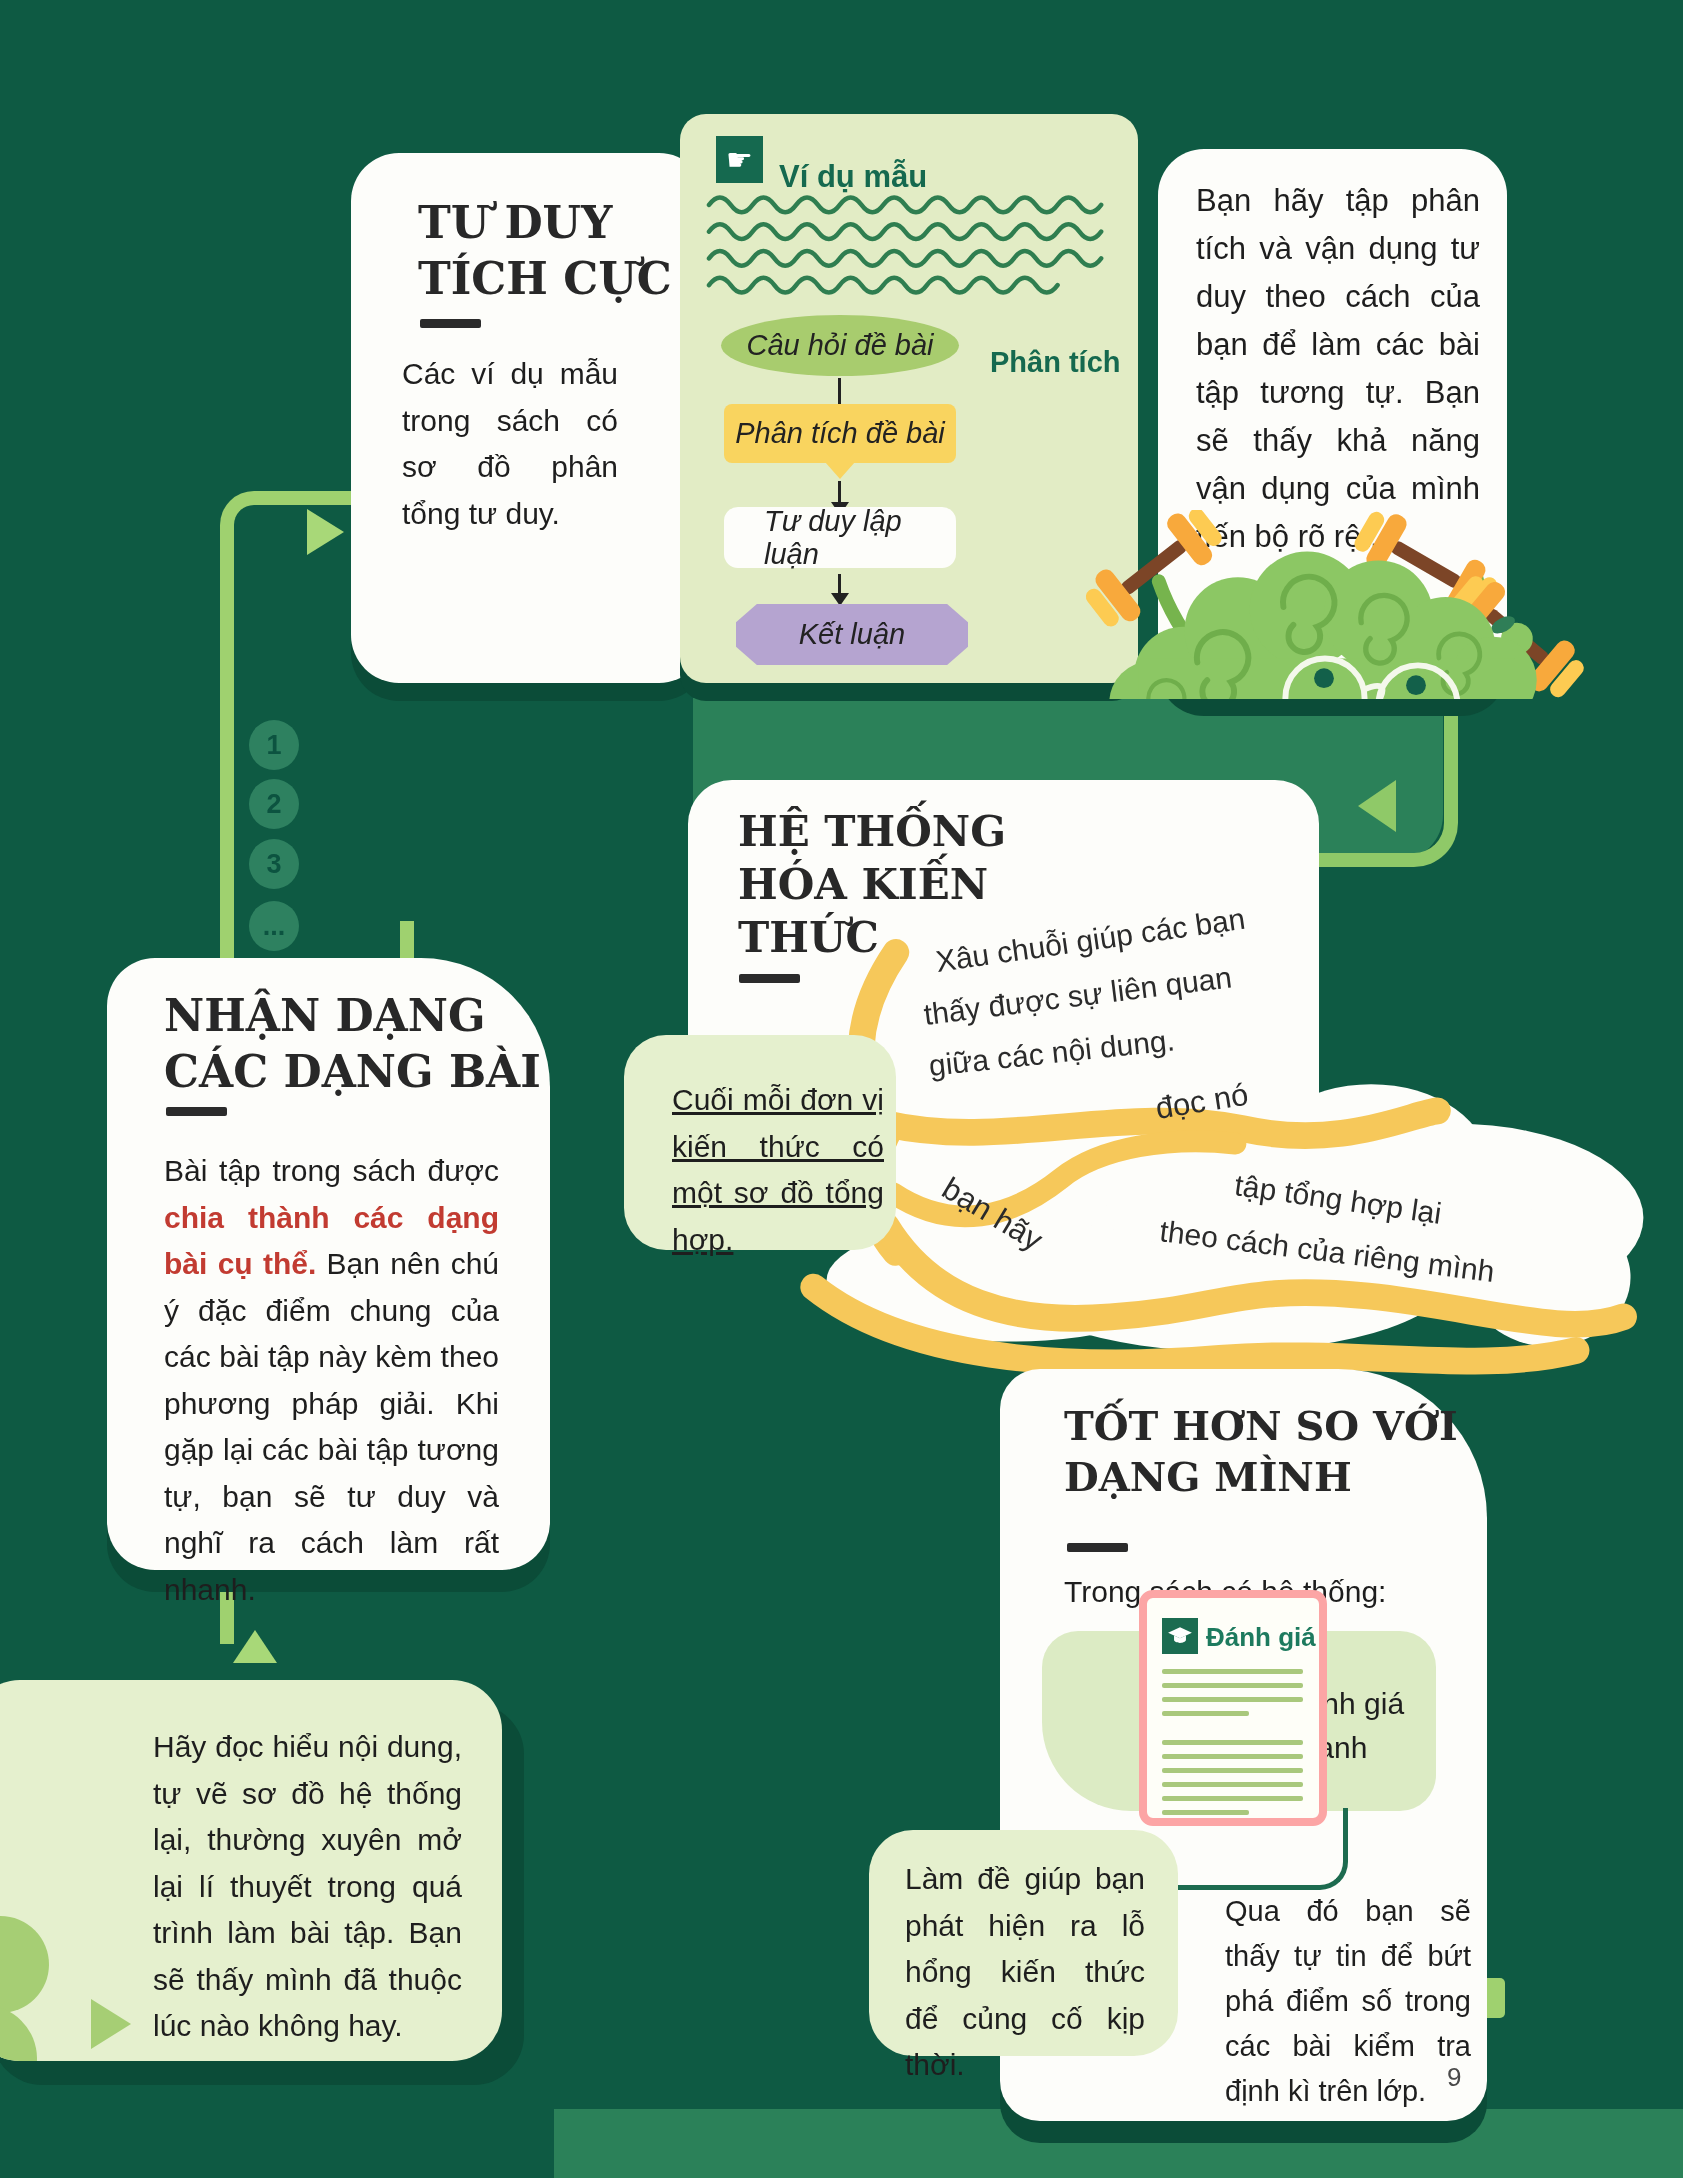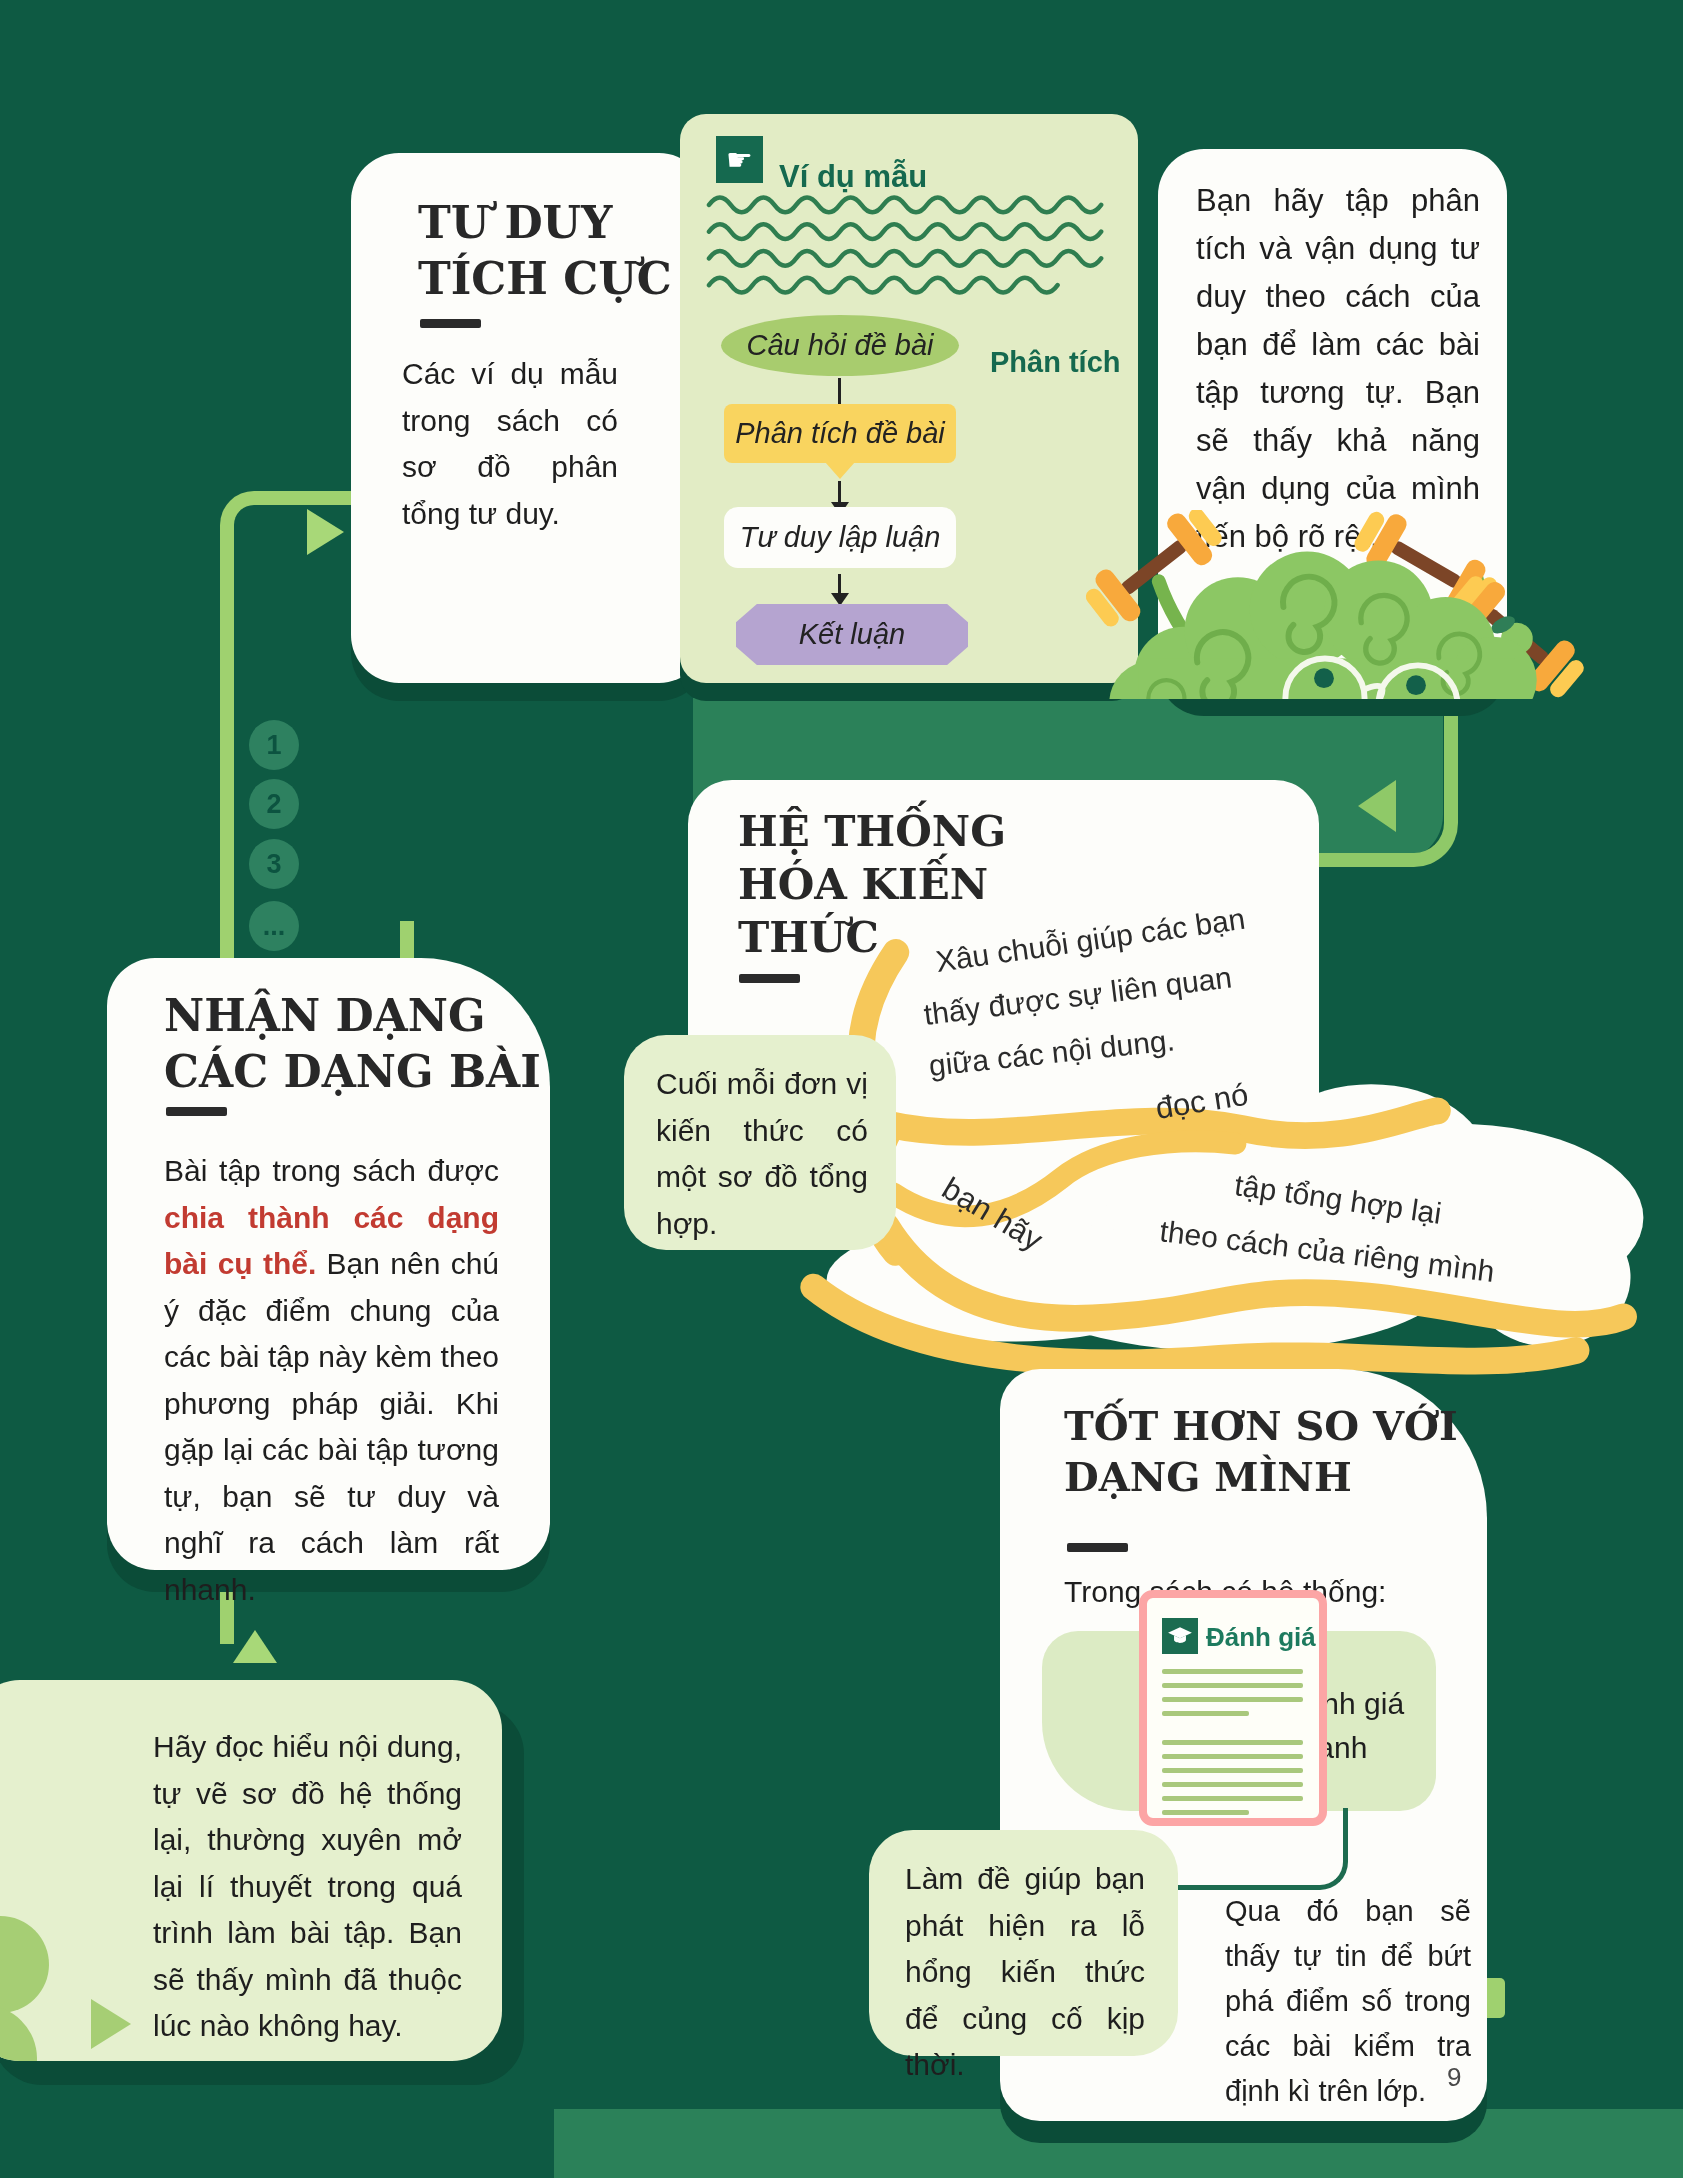--- a/index.html
+++ b/index.html
@@ -77,21 +77,21 @@
     <div class="abs flow-item" style="left:41px;top:201px;width:238px;height:61px;background:#A8CC6E;border-radius:50%;">Câu hỏi đề bài</div>
     <div class="abs green-label" style="left:310px;top:216px;font-size:29px;">Phân tích</div>
     <div class="abs" style="left:158px;top:264px;width:3px;height:26px;background:#222;"></div>
 
     <div class="abs flow-item" style="left:44px;top:290px;width:232px;height:59px;background:#F9D45F;border-radius:8px;">Phân tích đề bài</div>
     <div class="abs tri" style="left:145px;top:348px;border-left:15px solid transparent;border-right:15px solid transparent;border-top:17px solid #F9D45F;"></div>
 
     <div class="abs" style="left:158px;top:367px;width:3px;height:22px;background:#222;"></div>
     <div class="abs tri" style="left:151px;top:388px;border-left:9px solid transparent;border-right:9px solid transparent;border-top:13px solid #222;"></div>
 
-    <div class="abs flow-item card" style="left:44px;top:393px;width:232px;height:61px;border-radius:14px;">Tư duy lập luận</div>
+    <div class="abs flow-item card" style="left:44px;top:393px;width:192px;height:61px;border-radius:14px;padding-left:40px;">Tư duy lập luận</div>
 
     <div class="abs" style="left:158px;top:460px;width:3px;height:20px;background:#222;"></div>
     <div class="abs tri" style="left:151px;top:479px;border-left:9px solid transparent;border-right:9px solid transparent;border-top:13px solid #222;"></div>
 
     <div class="abs flow-item" style="left:56px;top:490px;width:232px;height:61px;background:#B5A4D0;
                 clip-path:polygon(9% 0,91% 0,100% 30%,100% 70%,91% 100%,9% 100%,0 70%,0 30%);">Kết luận</div>
   </div>
 
   <div class="abs card shadow-d" style="left:1158px;top:149px;width:349px;height:549px;border-radius:46px;">
     <p class="abs body-txt" style="left:38px;top:28px;width:284px;margin:0;font-size:31px;">Bạn hãy tập phân tích và vận dụng tư duy theo cách của bạn để làm các bài tập tương tự. Bạn sẽ thấy khả năng vận dụng của mình tiến bộ rõ rệt.</p>
@@ -161,21 +161,21 @@
     <g stroke="#F6C85A" fill="none" stroke-linecap="round">
       <path stroke-width="27" d="M315 62 C272 125 268 190 305 248 C283 292 285 330 315 365"></path>
       <path stroke-width="27" d="M305 235 C420 262 545 215 665 240 C765 262 835 225 862 222"></path>
       <path stroke-width="22" d="M312 305 C372 345 432 330 482 290 C522 258 592 248 658 255"></path>
       <path stroke-width="27" d="M305 338 C352 415 432 438 532 430 C645 423 662 396 792 409 C902 420 992 452 1050 430"></path>
       <path stroke-width="27" d="M232 400 C322 472 482 485 642 472 C782 461 902 489 1002 464"></path>
     </g>
   </svg>
 
   <div class="abs lightcard" style="left:624px;top:1035px;width:272px;height:215px;border-radius:42px;">
-    <p class="abs body-txt" style="left:32px;top:26px;width:212px;margin:0;">Cuối mỗi đơn vị kiến thức có một sơ đồ tổng hợp.</p>
+    <p class="abs body-txt" style="left:32px;top:26px;width:212px;margin:16px;text-decoration:underline;">Cuối mỗi đơn vị kiến thức có một sơ đồ tổng hợp.</p>
   </div>
 
   <div class="abs curvetxt" style="left:936px;top:945px;transform:rotate(-8deg);">Xâu chuỗi giúp các bạn</div>
   <div class="abs curvetxt" style="left:924px;top:998px;transform:rotate(-7deg);">thấy được sự liên quan</div>
   <div class="abs curvetxt" style="left:929px;top:1049px;transform:rotate(-6deg);">giữa các nội dung.</div>
   <div class="abs curvetxt" style="left:945px;top:1168px;transform:rotate(31deg);font-size:31px;">bạn hãy</div>
   <div class="abs curvetxt" style="left:1156px;top:1091px;transform:rotate(-9deg);font-size:31px;">đọc nó</div>
   <div class="abs curvetxt" style="left:1235px;top:1168px;transform:rotate(8deg);">tập tổng hợp lại</div>
   <div class="abs curvetxt" style="left:1160px;top:1214px;transform:rotate(7deg);">theo cách của riêng mình</div>
 

